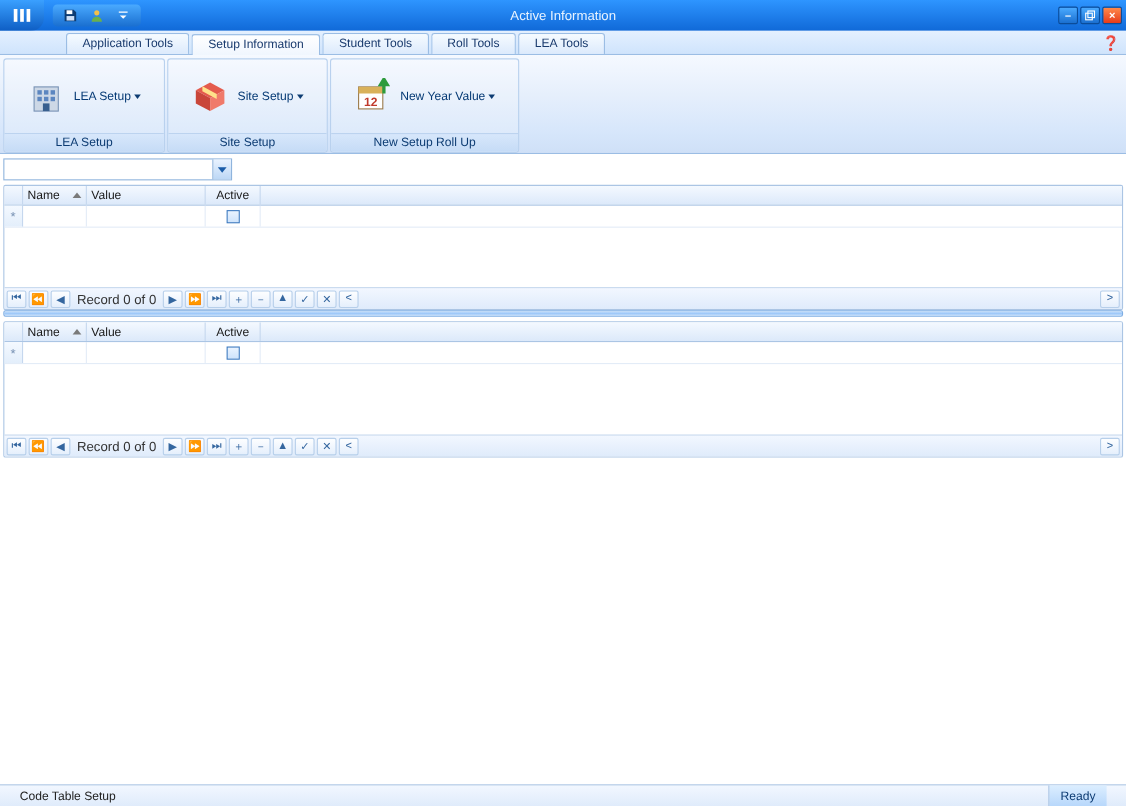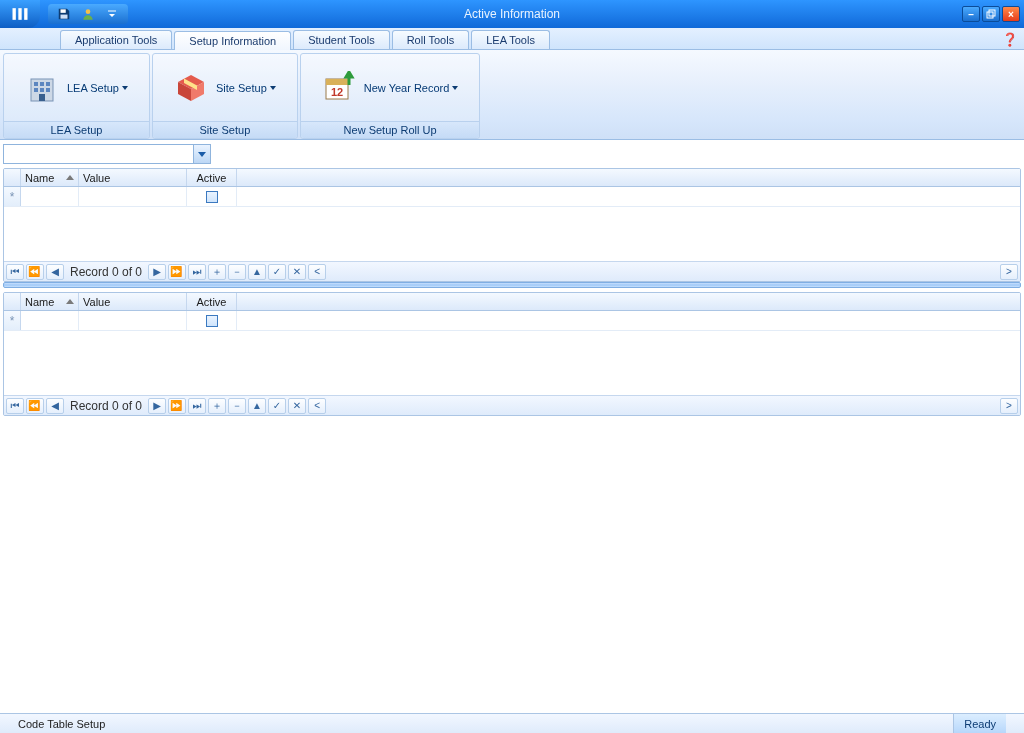--- a/index.html
+++ b/index.html
@@ -179,21 +179,21 @@
         <div class="rbtn">
           <span class="ico">
               <svg width="34" height="34" viewBox="0 0 34 34">
                 <rect x="4" y="8" width="22" height="20" fill="#fff" stroke="#9a7a4a"></rect>
                 <rect x="4" y="8" width="22" height="6" fill="#d9b15a"></rect>
                 <text x="15" y="25" font-size="11" text-anchor="middle" fill="#c0392b" font-weight="bold">12</text>
                 <path d="M24 6 l6 0 -3 -5 z M27 6 v8" stroke="#2e9b3c" stroke-width="3" fill="#2e9b3c"></path>
               </svg>
             </span>
           <span class="lbl">
-              <span>New Year Record</span>
+              <span>New Year Value</span>
               <span class="chev"></span>
             </span>
         </div>
       </div>
       <div class="rcap">New Setup Roll Up</div>
     </div>
   </div>
 
   <div class="content">
     <div class="comborow">

